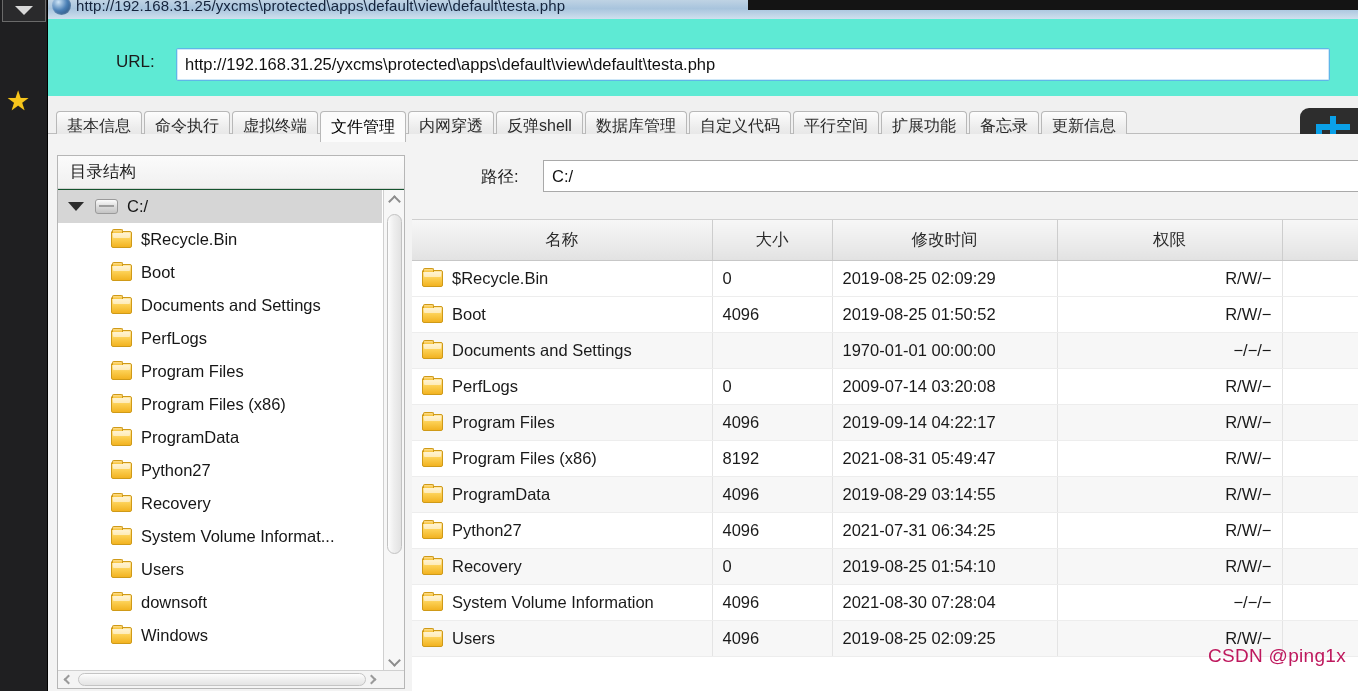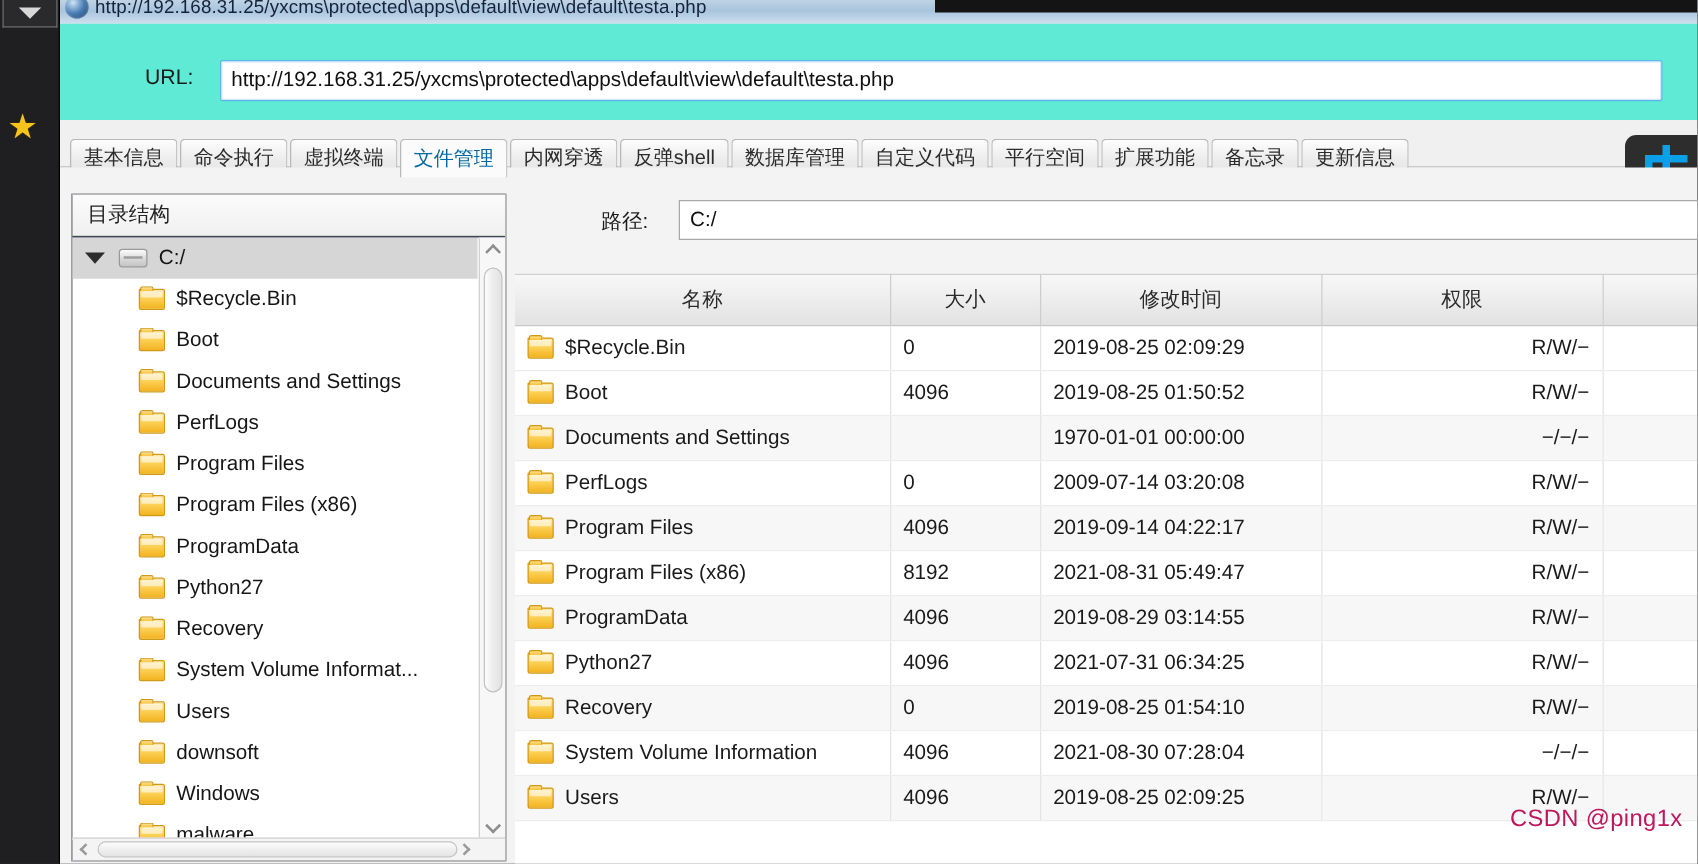--- a/index.html
+++ b/index.html
@@ -128,21 +128,21 @@
     background: linear-gradient(180deg,#fdfdfd 0%,#ececec 55%,#e3e3e3 100%);
     border: 1px solid #b8b8b8;
     border-bottom: none;
     border-radius: 4px 4px 0 0;
     white-space: nowrap;
     cursor: default;
   }
   .tab.active {
     background: #fbfbfb;
     border-color: #b8b8b8;
-    color: #0369a1;
+    color: #000000;
     position: relative;
     z-index: 3;
     margin-bottom: -1px;
     height: 31px;
   }
   .tab-right-btn {
     position: absolute; right: 0; top: 12px;
     width: 58px; height: 52px;
     background: #2d2d2d;
     border-radius: 9px 0 0 9px;
@@ -154,21 +154,21 @@
   .content {
     position: absolute; left: 0; top: 134px;
     width: 1310px; height: 557px;
     background: #f3f3f3;
   }
 
   
   .treepanel {
     position: absolute; left: 9px; top: 21px;
     width: 348px; height: 534px;
-    background: #0f172a;
+    background: #14532d;
     border: 1px solid #b6b6b6;
   }
   .tree-header {
     height: 33px;
     background: linear-gradient(180deg,#fbfbfb 0%,#f0f0f0 100%);
     border-bottom: 1px solid #d2d2d2;
     display: flex; align-items: center;
     padding-left: 12px;
     font-size: 16.5px; color: #222;
   }
@@ -486,24 +486,20 @@
               <span>Users</span>
             </div>
             <div class="tree-row child">
               <span class="folder-ic"></span>
               <span>downsoft</span>
             </div>
             <div class="tree-row child">
               <span class="folder-ic"></span>
               <span>Windows</span>
             </div>
-            <div class="tree-row child">
-              <span class="folder-ic"></span>
-              <span>malware</span>
-            </div>
           </div>
         </div>
 
         <div class="vscroll">
           <div class="vs-arrow up">
             <span class="chev up"></span>
           </div>
           <div class="vs-thumb"></div>
           <div class="vs-arrow down">
             <span class="chev down"></span>

